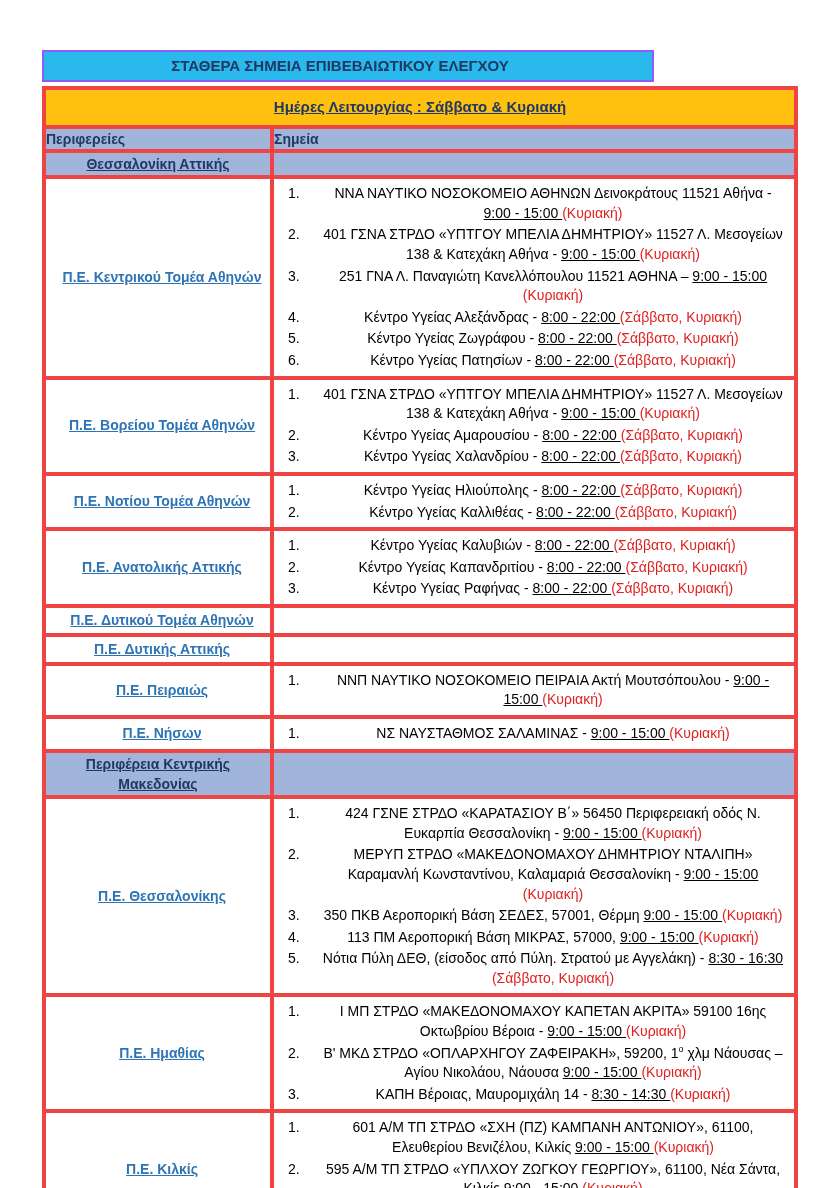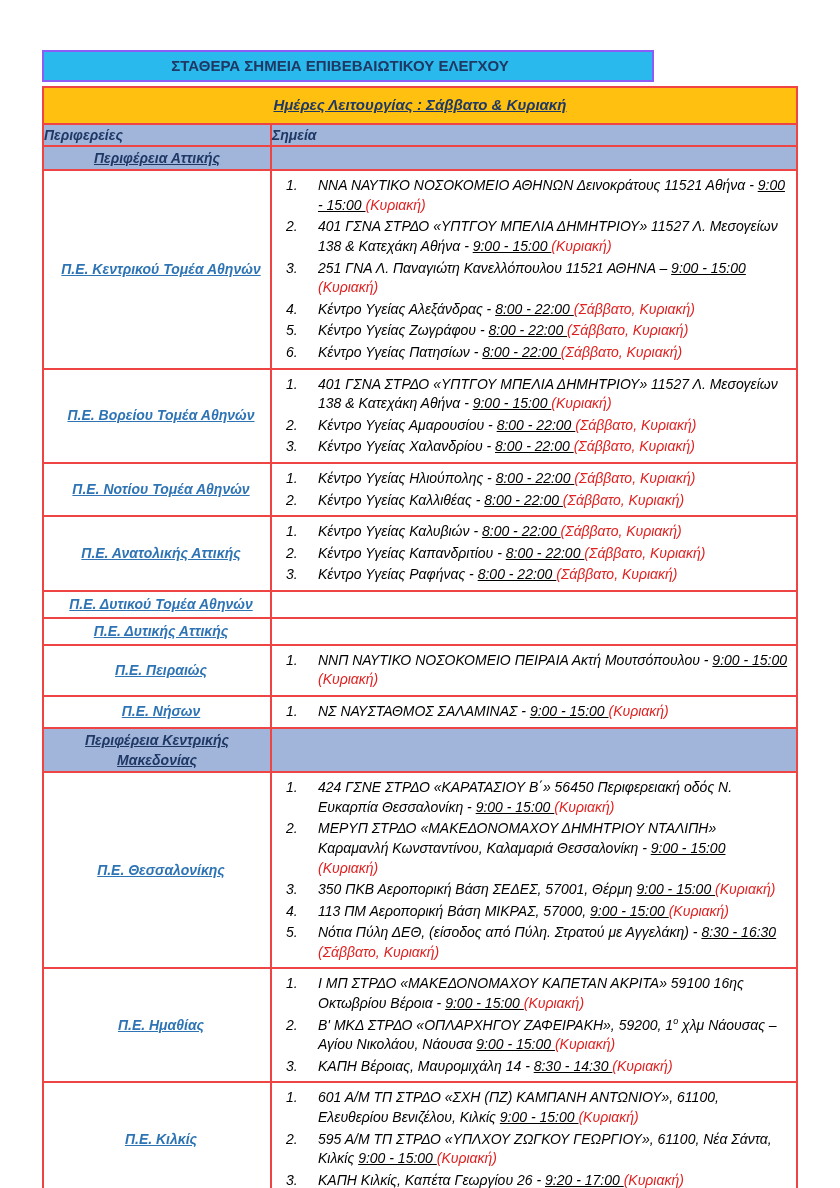--- a/index.html
+++ b/index.html
@@ -17,38 +17,38 @@
     width:612px;border:2px solid #8b5cf6;background:var(--cyan);
     color:var(--navy);font-weight:bold;font-size:15px;
     text-align:center;padding:5px 16px 6px 0;
   }
   .band-gap{height:4px;}
   table.main{
     width:756px;border-collapse:collapse;border:2px solid #000;
     table-layout:fixed;
   }
   col.region-col{width:228px;}
-  td{border:2px solid #ef4444;vertical-align:middle;font-style:italic;}
+  td{border:4px solid #ef4444;vertical-align:middle;}
   .days-cell{background:var(--yellow);text-align:center;padding:8px 0 9px 0;}
   .days-text{color:var(--navy);font-weight:bold;font-size:15px;text-decoration:underline;}
   .cols-row td{
     background:var(--bluegray);
     color:var(--navy);font-weight:bold;font-size:14px;padding:2px 0;
   }
   .section-row td{background:var(--bluegray);text-align:center;padding:1px 4px;}
   .section-label{
     color:var(--navy);font-weight:bold;font-size:14px;
     text-decoration:underline;line-height:1.45;
   }
   .region-cell{text-align:center;padding:3px 6px;}
   .region-link{
     color:var(--link);font-weight:bold;font-size:14px;
     text-decoration:underline;line-height:1.35;cursor:pointer;margin-left:8px;
   }
-  .points-cell{padding:3px 8px 3px 0;}
+  .points-cell{padding:3px 8px 3px 0;text-align:center;}
   ol.points-list{margin:0;padding:0;list-style:none;counter-reset:pt;}
   li.point-item{
     counter-increment:pt;position:relative;padding-left:46px;
     margin:2px 0;font-size:14px;line-height:1.4;
   }
   li.point-item::before{
     content:counter(pt) ".";position:absolute;left:14px;top:0;
   }
   .seg-text{color:var(--ink);}
   .seg-time{color:var(--ink);text-decoration:underline;}
@@ -70,21 +70,21 @@
       <tr>
         <td colspan="2" class="days-cell">
           <span class="days-text">Ημέρες Λειτουργίας : Σάββατο &amp; Κυριακή</span>
         </td>
       </tr>
       <tr class="cols-row">
         <td>Περιφερείες</td>
         <td>Σημεία</td>
       </tr>
     <tr class="section-row">
-          <td><span class="section-label">Περιφέρεια Αττικής</span></td>
+          <td><span class="section-label">Θεσσαλονίκη Αττικής</span></td>
           <td></td>
         </tr>
         <tr>
           <td class="region-cell"><span class="region-link">Π.Ε. Κεντρικού Τομέα Αθηνών</span></td>
           <td class="points-cell">
             <ol class="points-list">
               <li class="point-item"><span class="seg-text">ΝΝΑ ΝΑΥΤΙΚΟ ΝΟΣΟΚΟΜΕΙΟ ΑΘΗΝΩΝ Δεινοκράτους 11521 Αθήνα - </span><span class="seg-time">9:00 - 15:00 </span><span class="seg-days">(Κυριακή)</span></li>
               <li class="point-item"><span class="seg-text">401 ΓΣΝΑ ΣΤΡΔΟ «ΥΠΤΓΟΥ ΜΠΕΛΙΑ ΔΗΜΗΤΡΙΟΥ» 11527 Λ. Μεσογείων 138 &amp; Κατεχάκη Αθήνα - </span><span class="seg-time">9:00 - 15:00 </span><span class="seg-days">(Κυριακή)</span></li>
               <li class="point-item"><span class="seg-text">251 ΓΝΑ Λ. Παναγιώτη Κανελλόπουλου 11521 ΑΘΗΝΑ – </span><span class="seg-time">9:00 - 15:00 </span><span class="seg-days">(Κυριακή)</span></li>
               <li class="point-item"><span class="seg-text">Κέντρο Υγείας Αλεξάνδρας - </span><span class="seg-time">8:00 - 22:00 </span><span class="seg-days">(Σάββατο, Κυριακή)</span></li>

